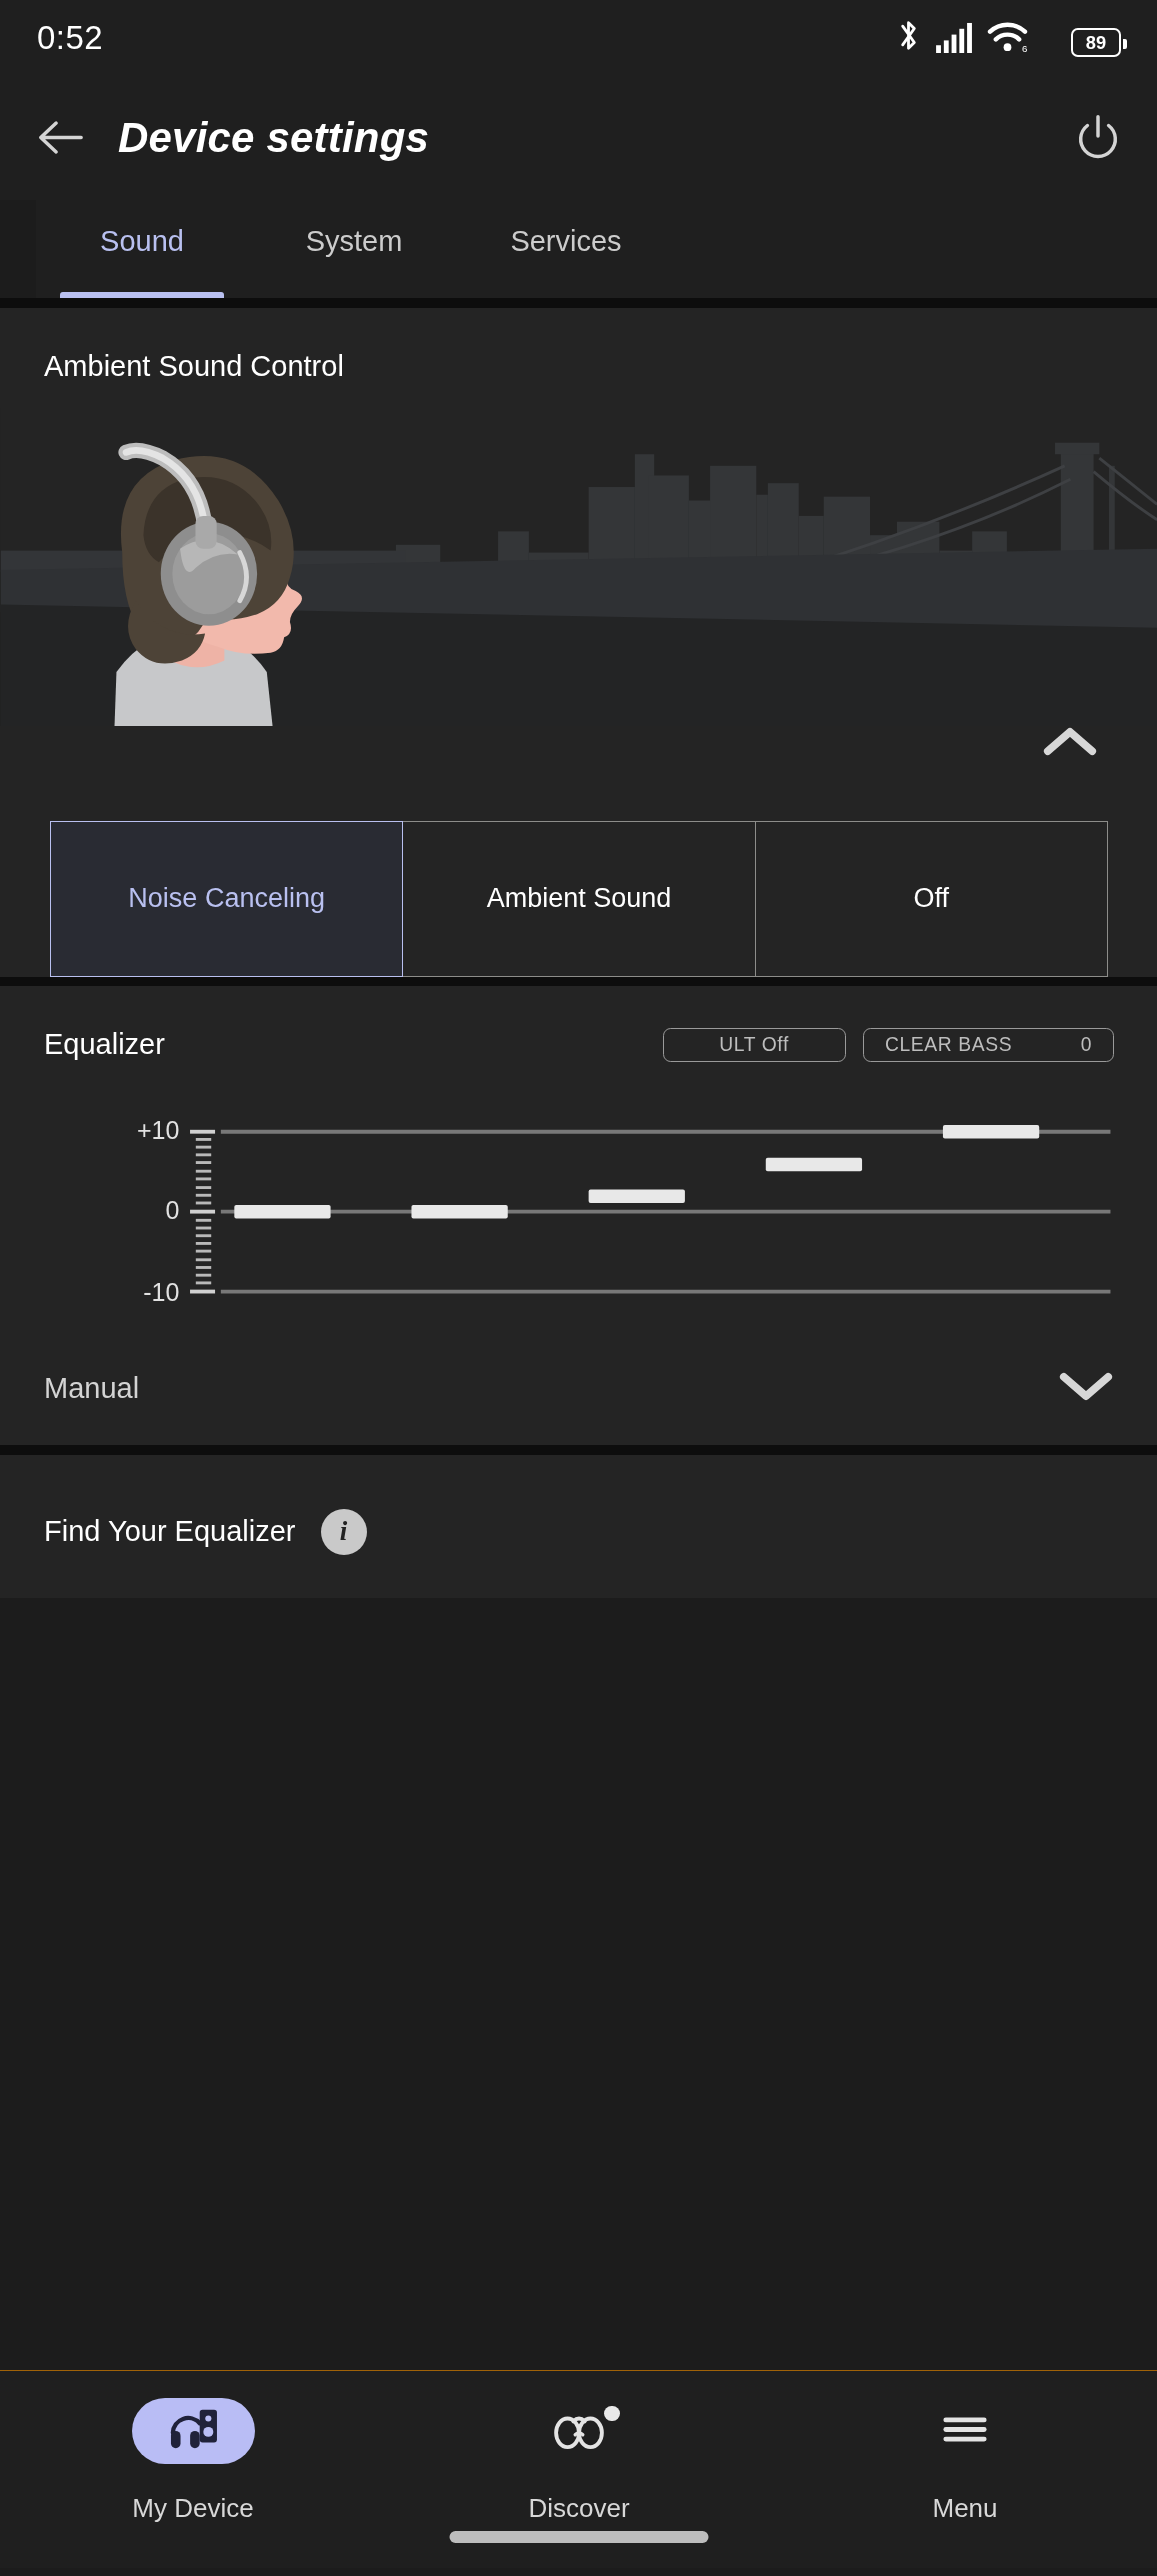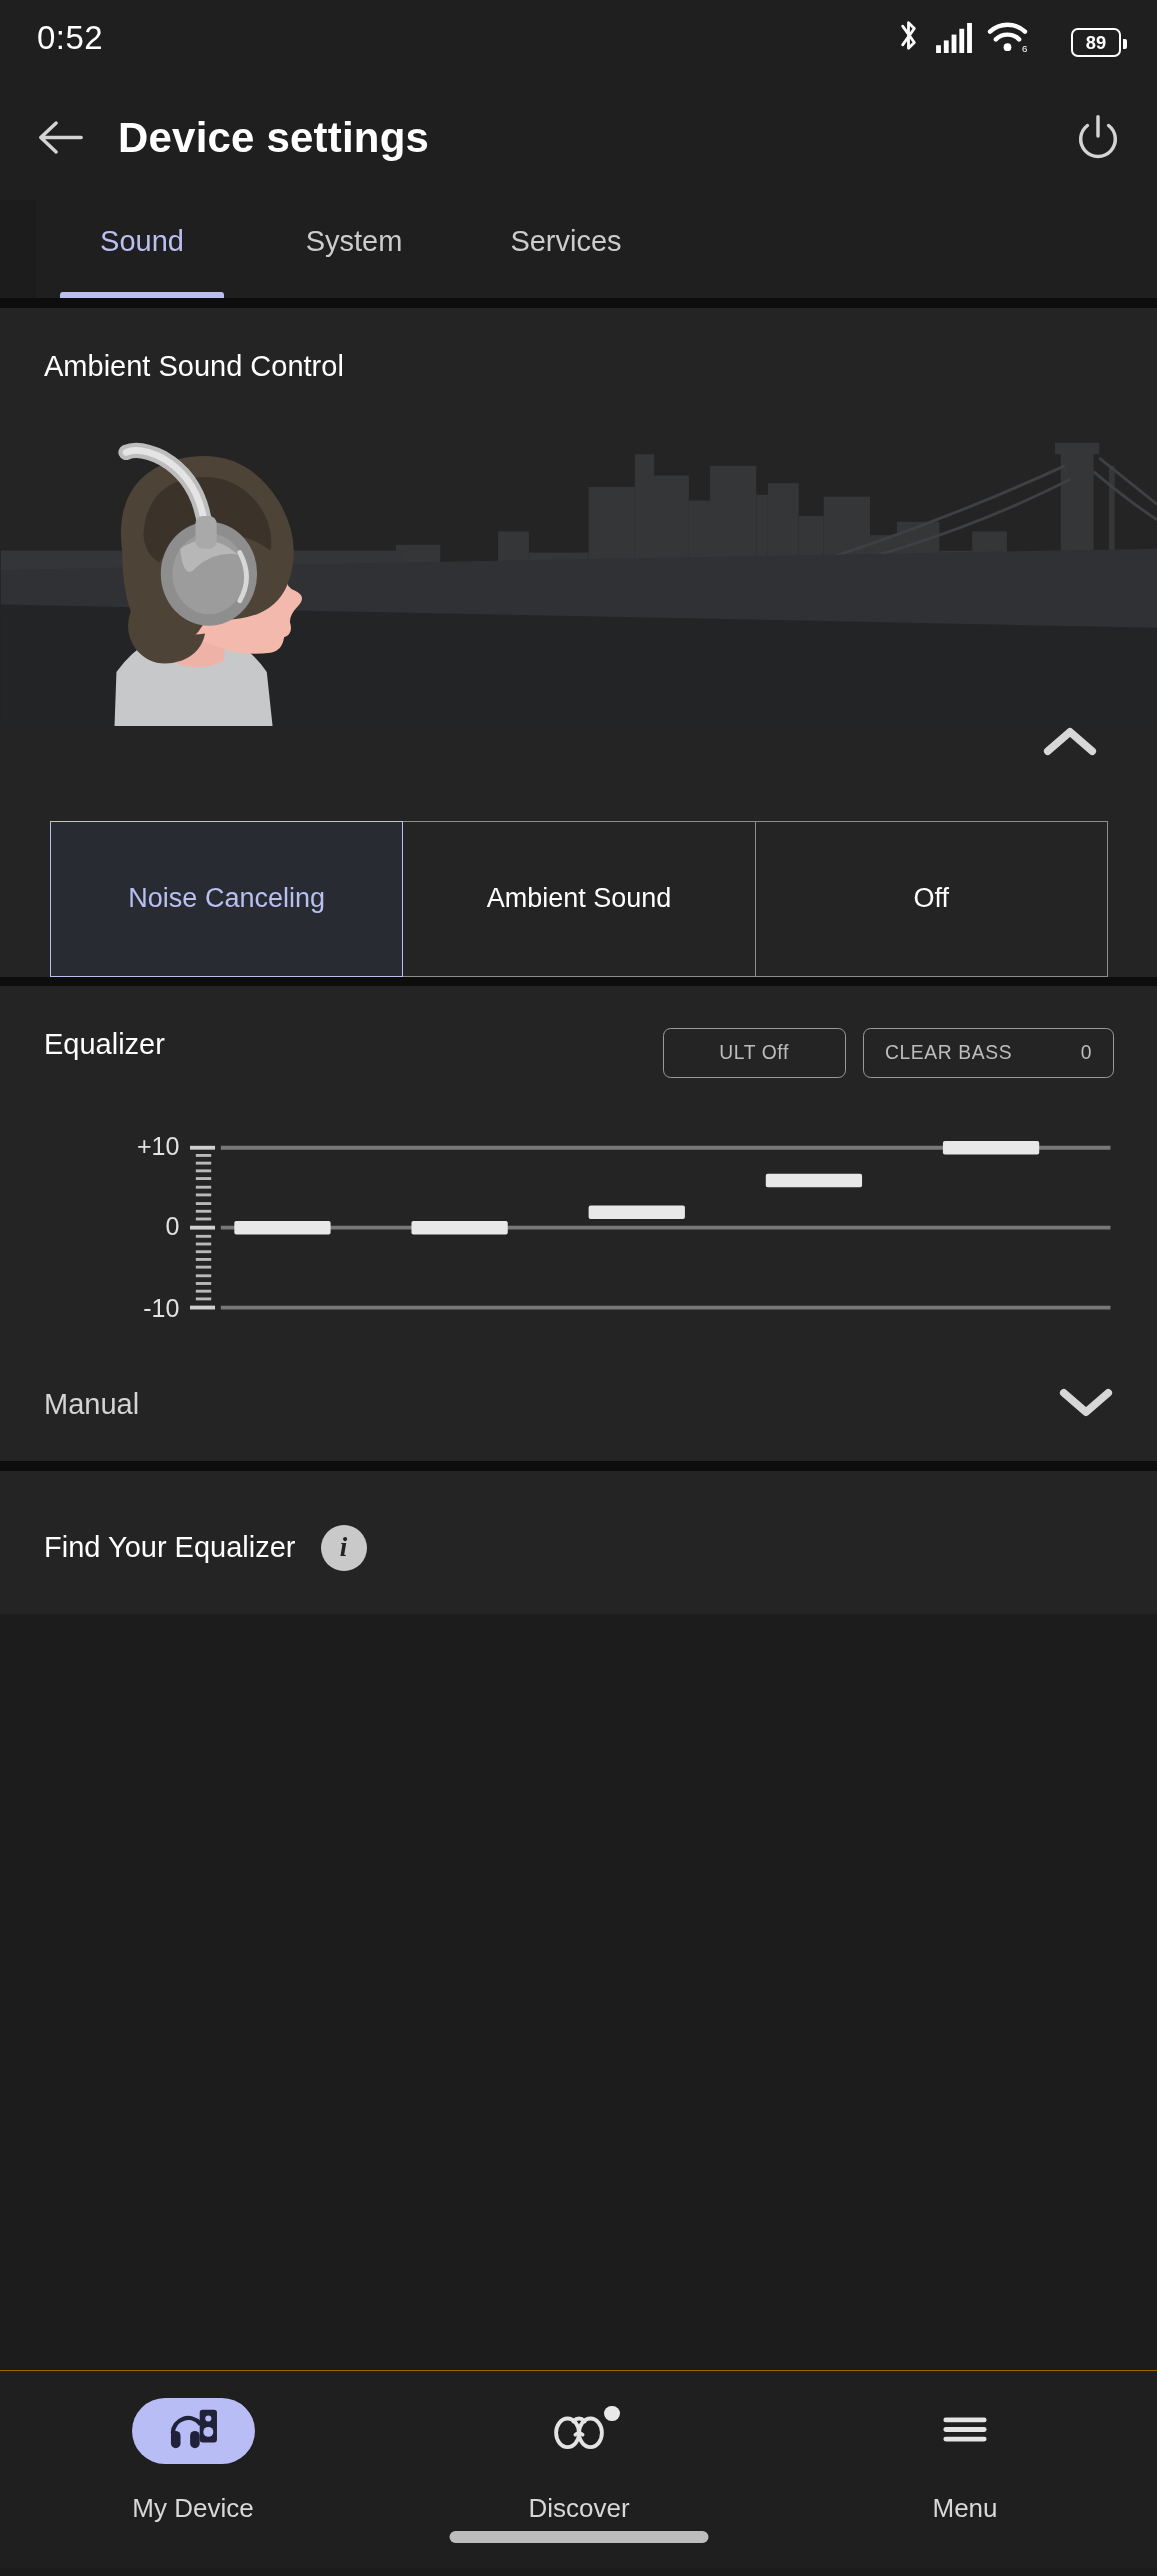--- a/index.html
+++ b/index.html
@@ -31,21 +31,21 @@
     width:3.9px; height:10.6px; background:#fff; border-radius:0 1.9px 1.9px 0;
   }
 
   
   .appbar{
     height:125px; display:flex; align-items:center;
     padding:0 35px; background:#1f1f1f;
   }
   .appbar-title{
     font-size:42px; font-weight:bold; color:#fff;
-    margin-left:33px; letter-spacing:0.2px;
+    margin-left:33px; letter-spacing:0.2px;font-style:italic;
   }
   .icon-btn{ display:flex; align-items:center; justify-content:center; cursor:pointer; }
   .power-btn{ margin-left:auto; }
 
   
   .tabs{
     height:98px; background:#1f1f1f; display:flex;
     padding-left:0; position:relative;margin-left:36px;
   }
   .tab{
@@ -94,21 +94,21 @@
     padding-top:95px; padding-bottom:270px;
   }
 
   
   .eq-head{
     display:flex; align-items:flex-start; padding:42px 44px 0 44px;
   }
   .eq-title{ font-size:29px; color:#fff; }
   .chips{ margin-left:auto; display:flex; gap:17.4px; }
   .chip{
-    border:1.9px solid #9a9a9a; border-radius:7.7px; height:50px;
+    border:1.9px solid #9a9a9a; border-radius:7.7px; height:34px;
     display:flex; align-items:center; font-size:19.3px; color:#bdbdbd;
     letter-spacing:0.6px; cursor:pointer; padding:0 21px;
   }
   .chip.ult{ width:183px; justify-content:center; }
   .chip.cb{ width:251px; justify-content:space-between; }
 
   .eq-graph{ position:relative; height:207px; margin:37px 0 0 0; }
   .eq-graph svg{ position:absolute; left:0; top:0; }
 
   .manual-row{

